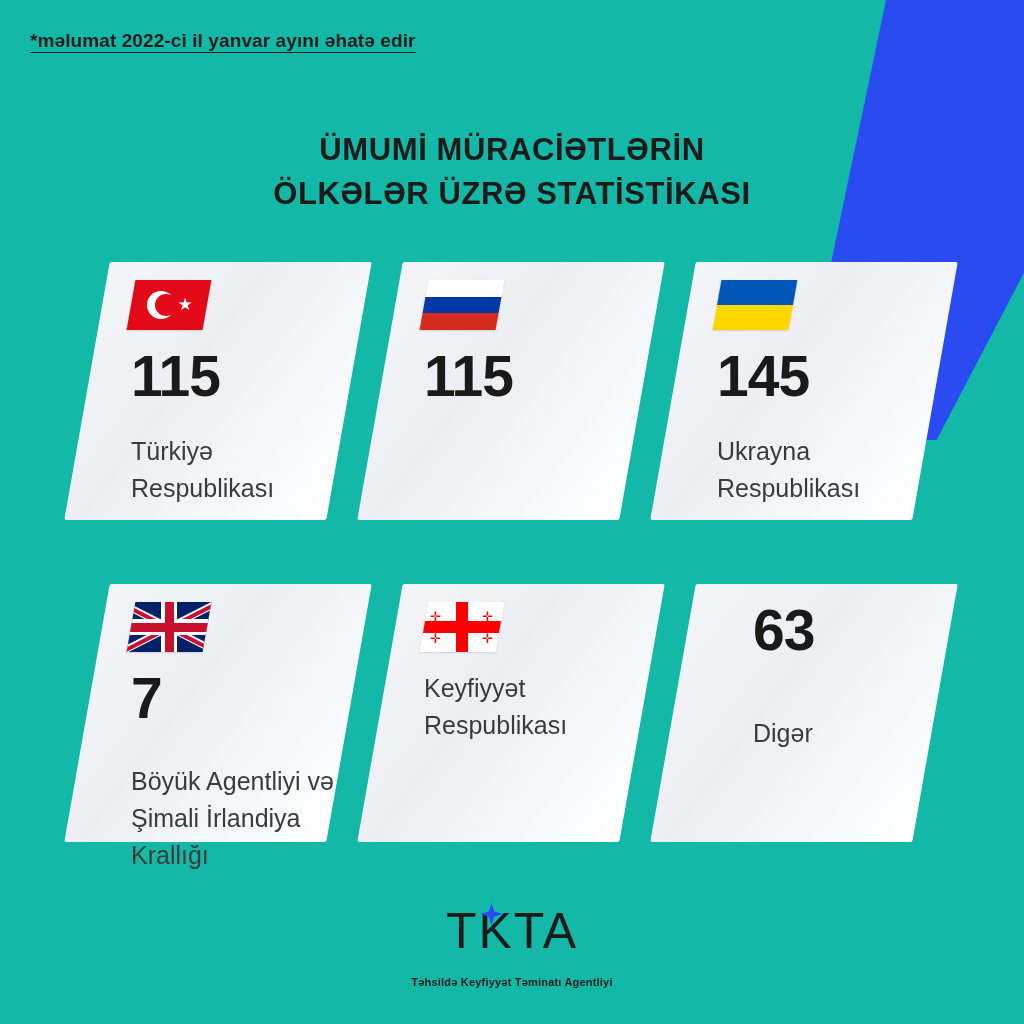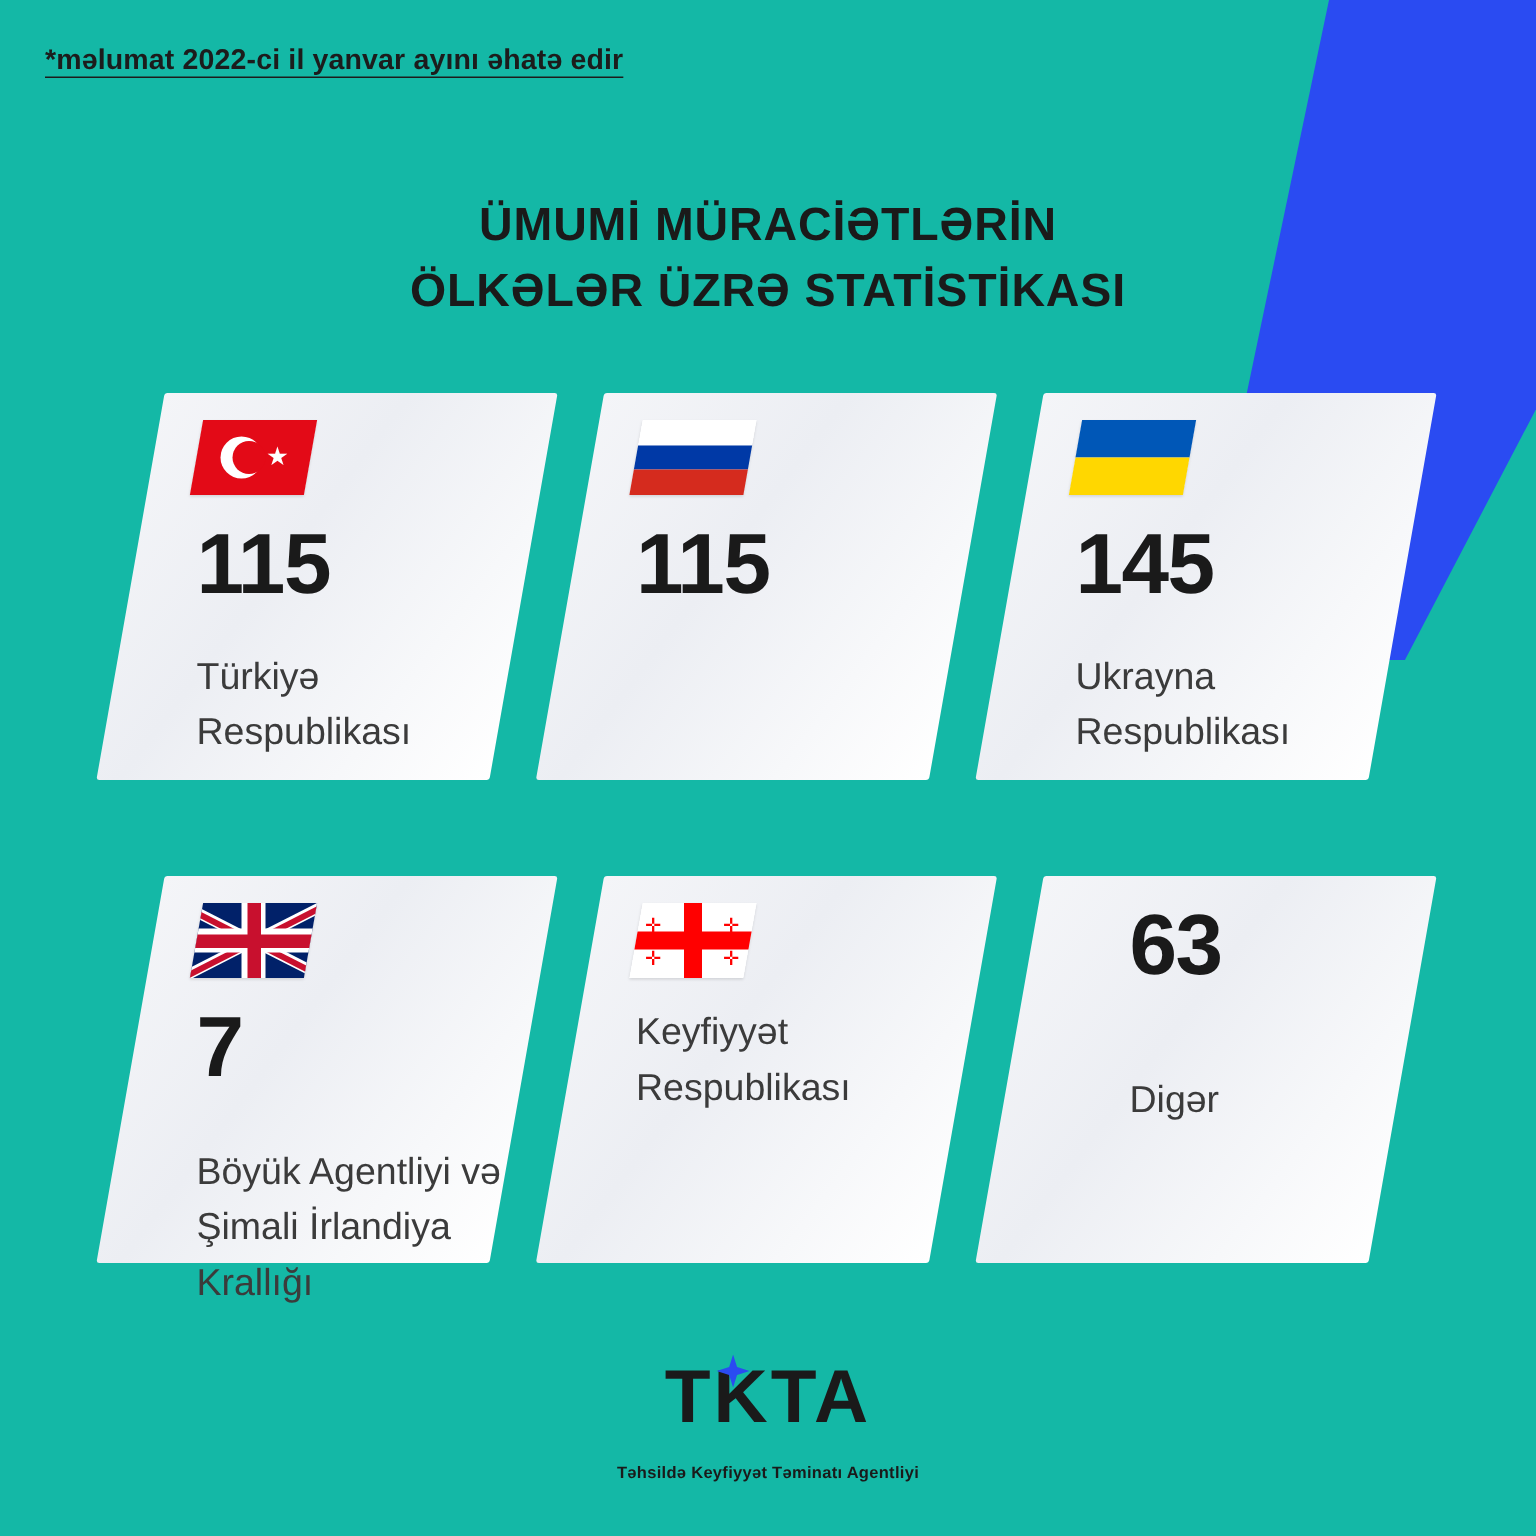--- a/index.html
+++ b/index.html
@@ -181,21 +181,21 @@
   .logo {
     position: absolute;
     left: 0;
     bottom: 36px;
     width: 1024px;
     text-align: center;
     z-index: 3;
   }
   .logo .word {
     font-size: 50px;
-    font-weight: 700;
+    font-weight: 400;
     letter-spacing: 2px;
     color: #1a1a1a;
     line-height: 1;
   }
   .logo .word .k {
     display: inline-block;
     position: relative;
     color: #1a1a1a;
   }
   .logo .word .k:after {

